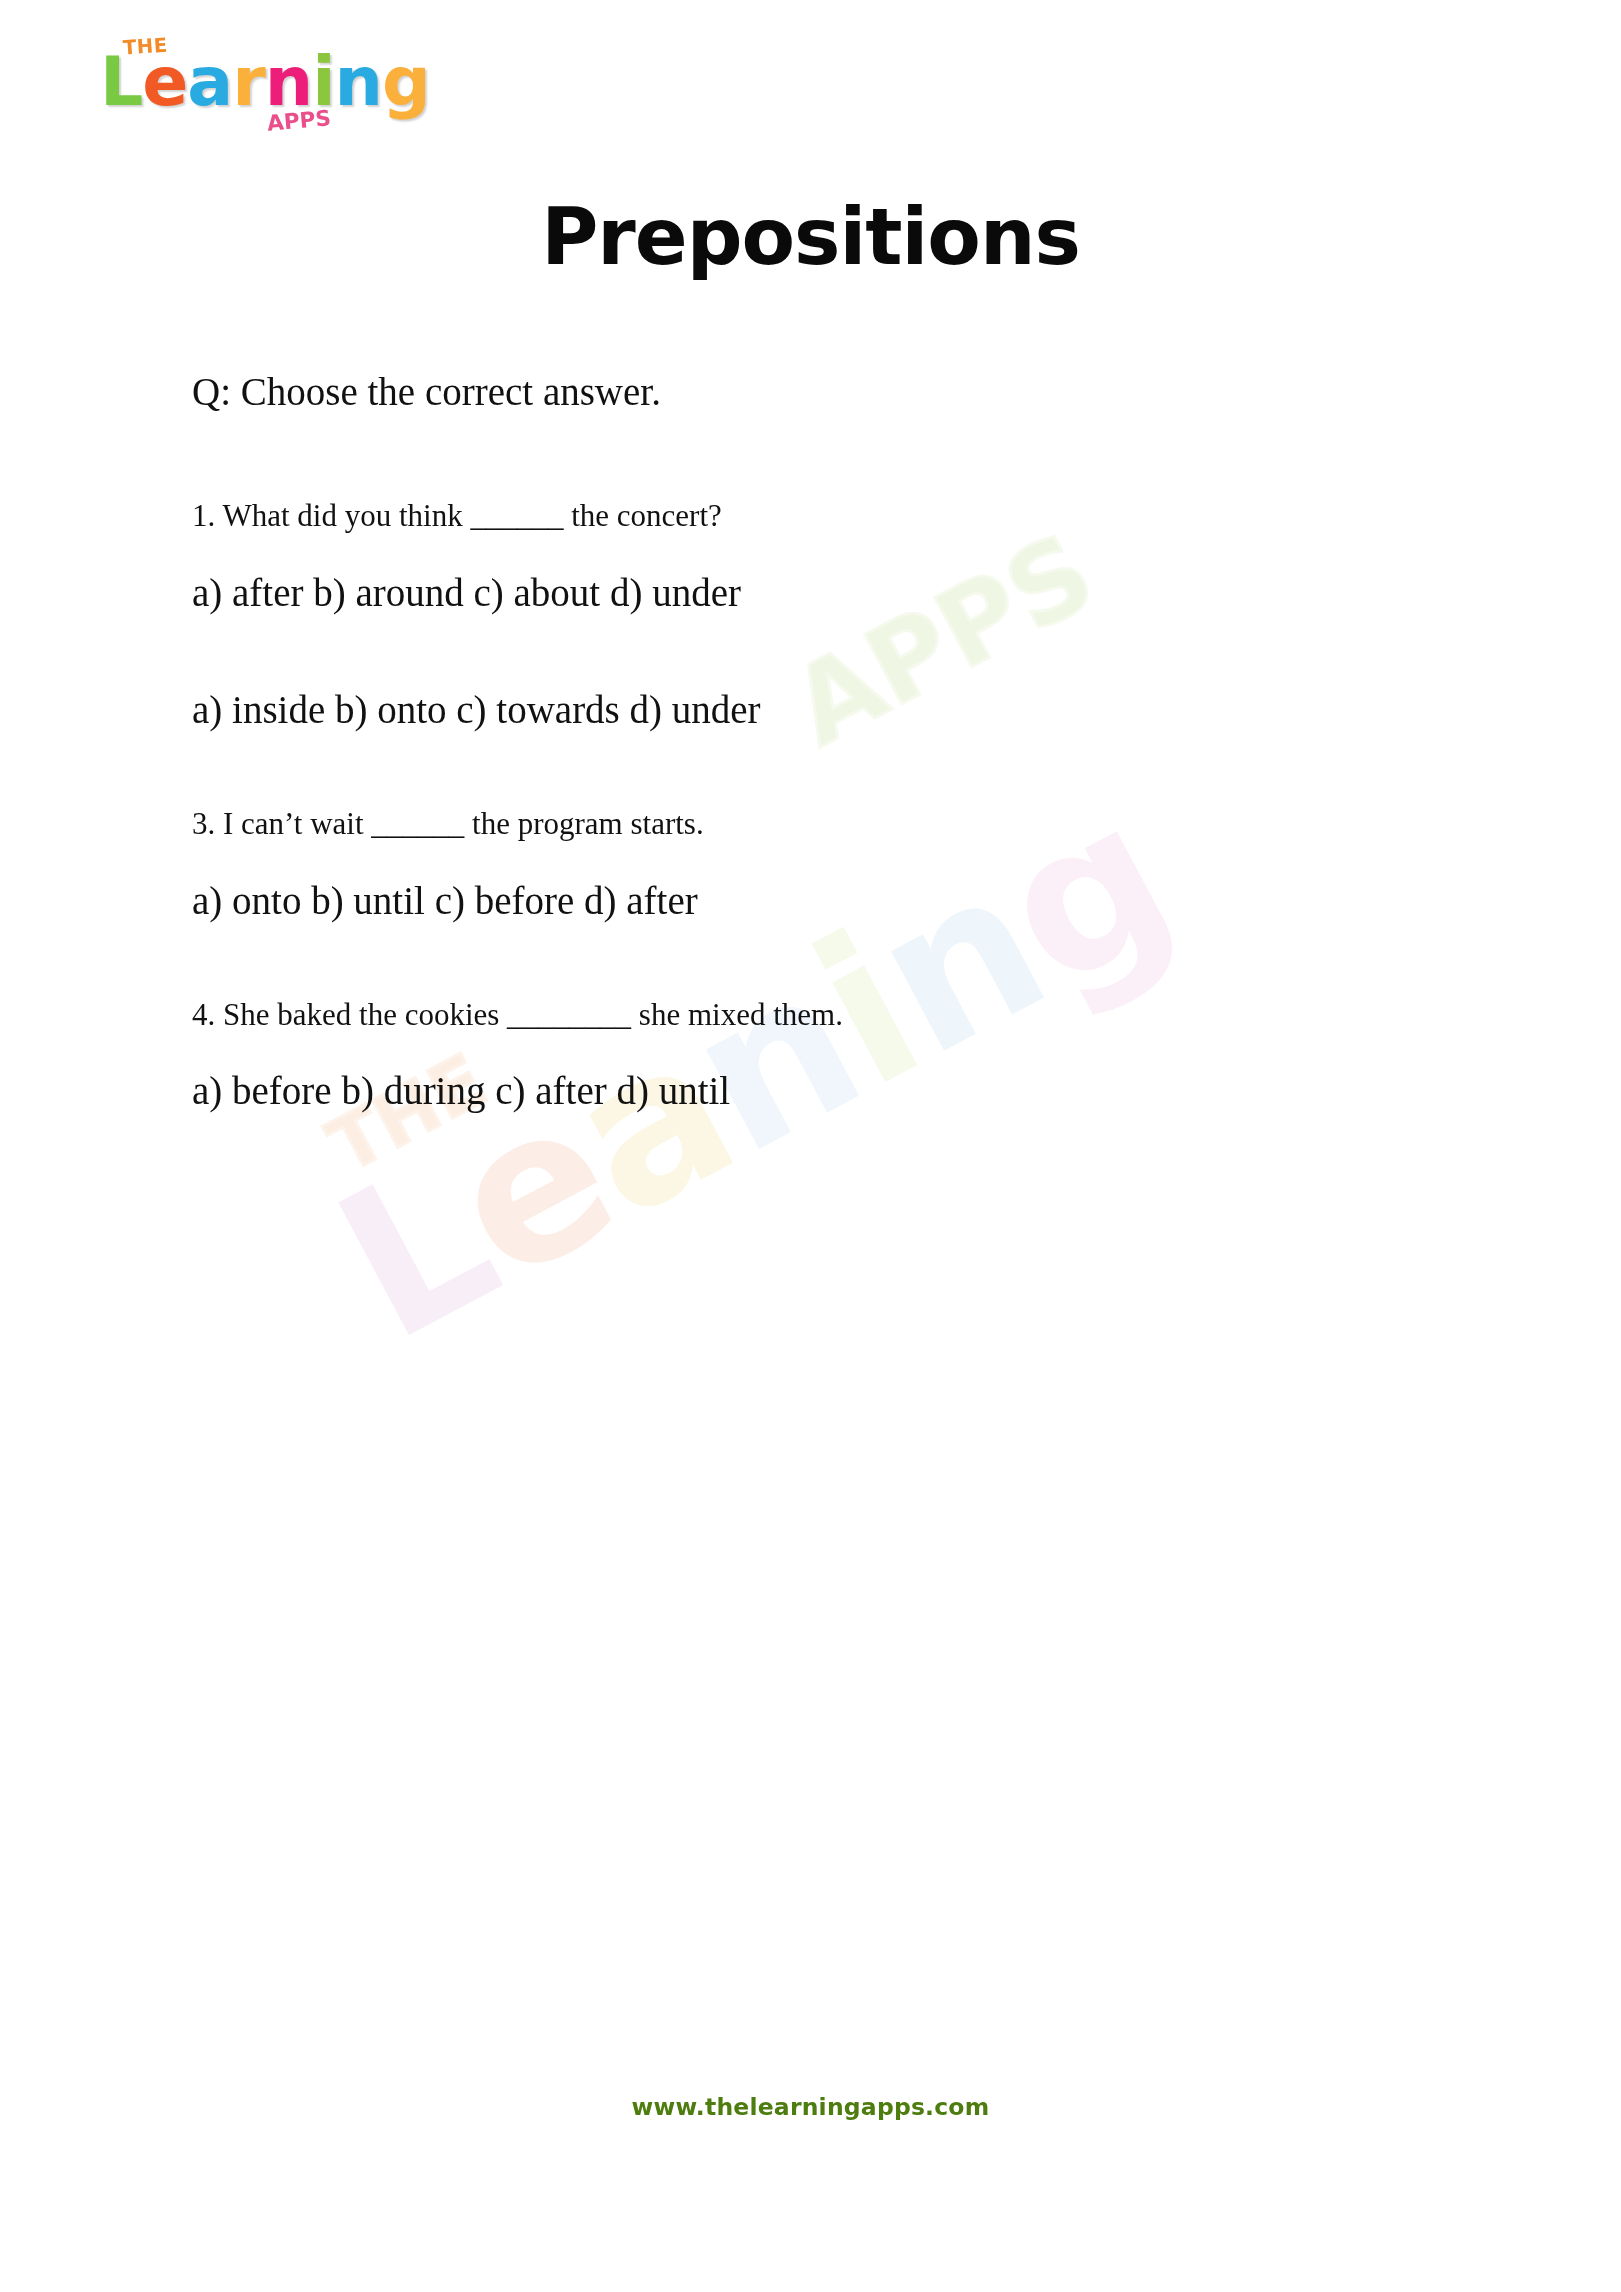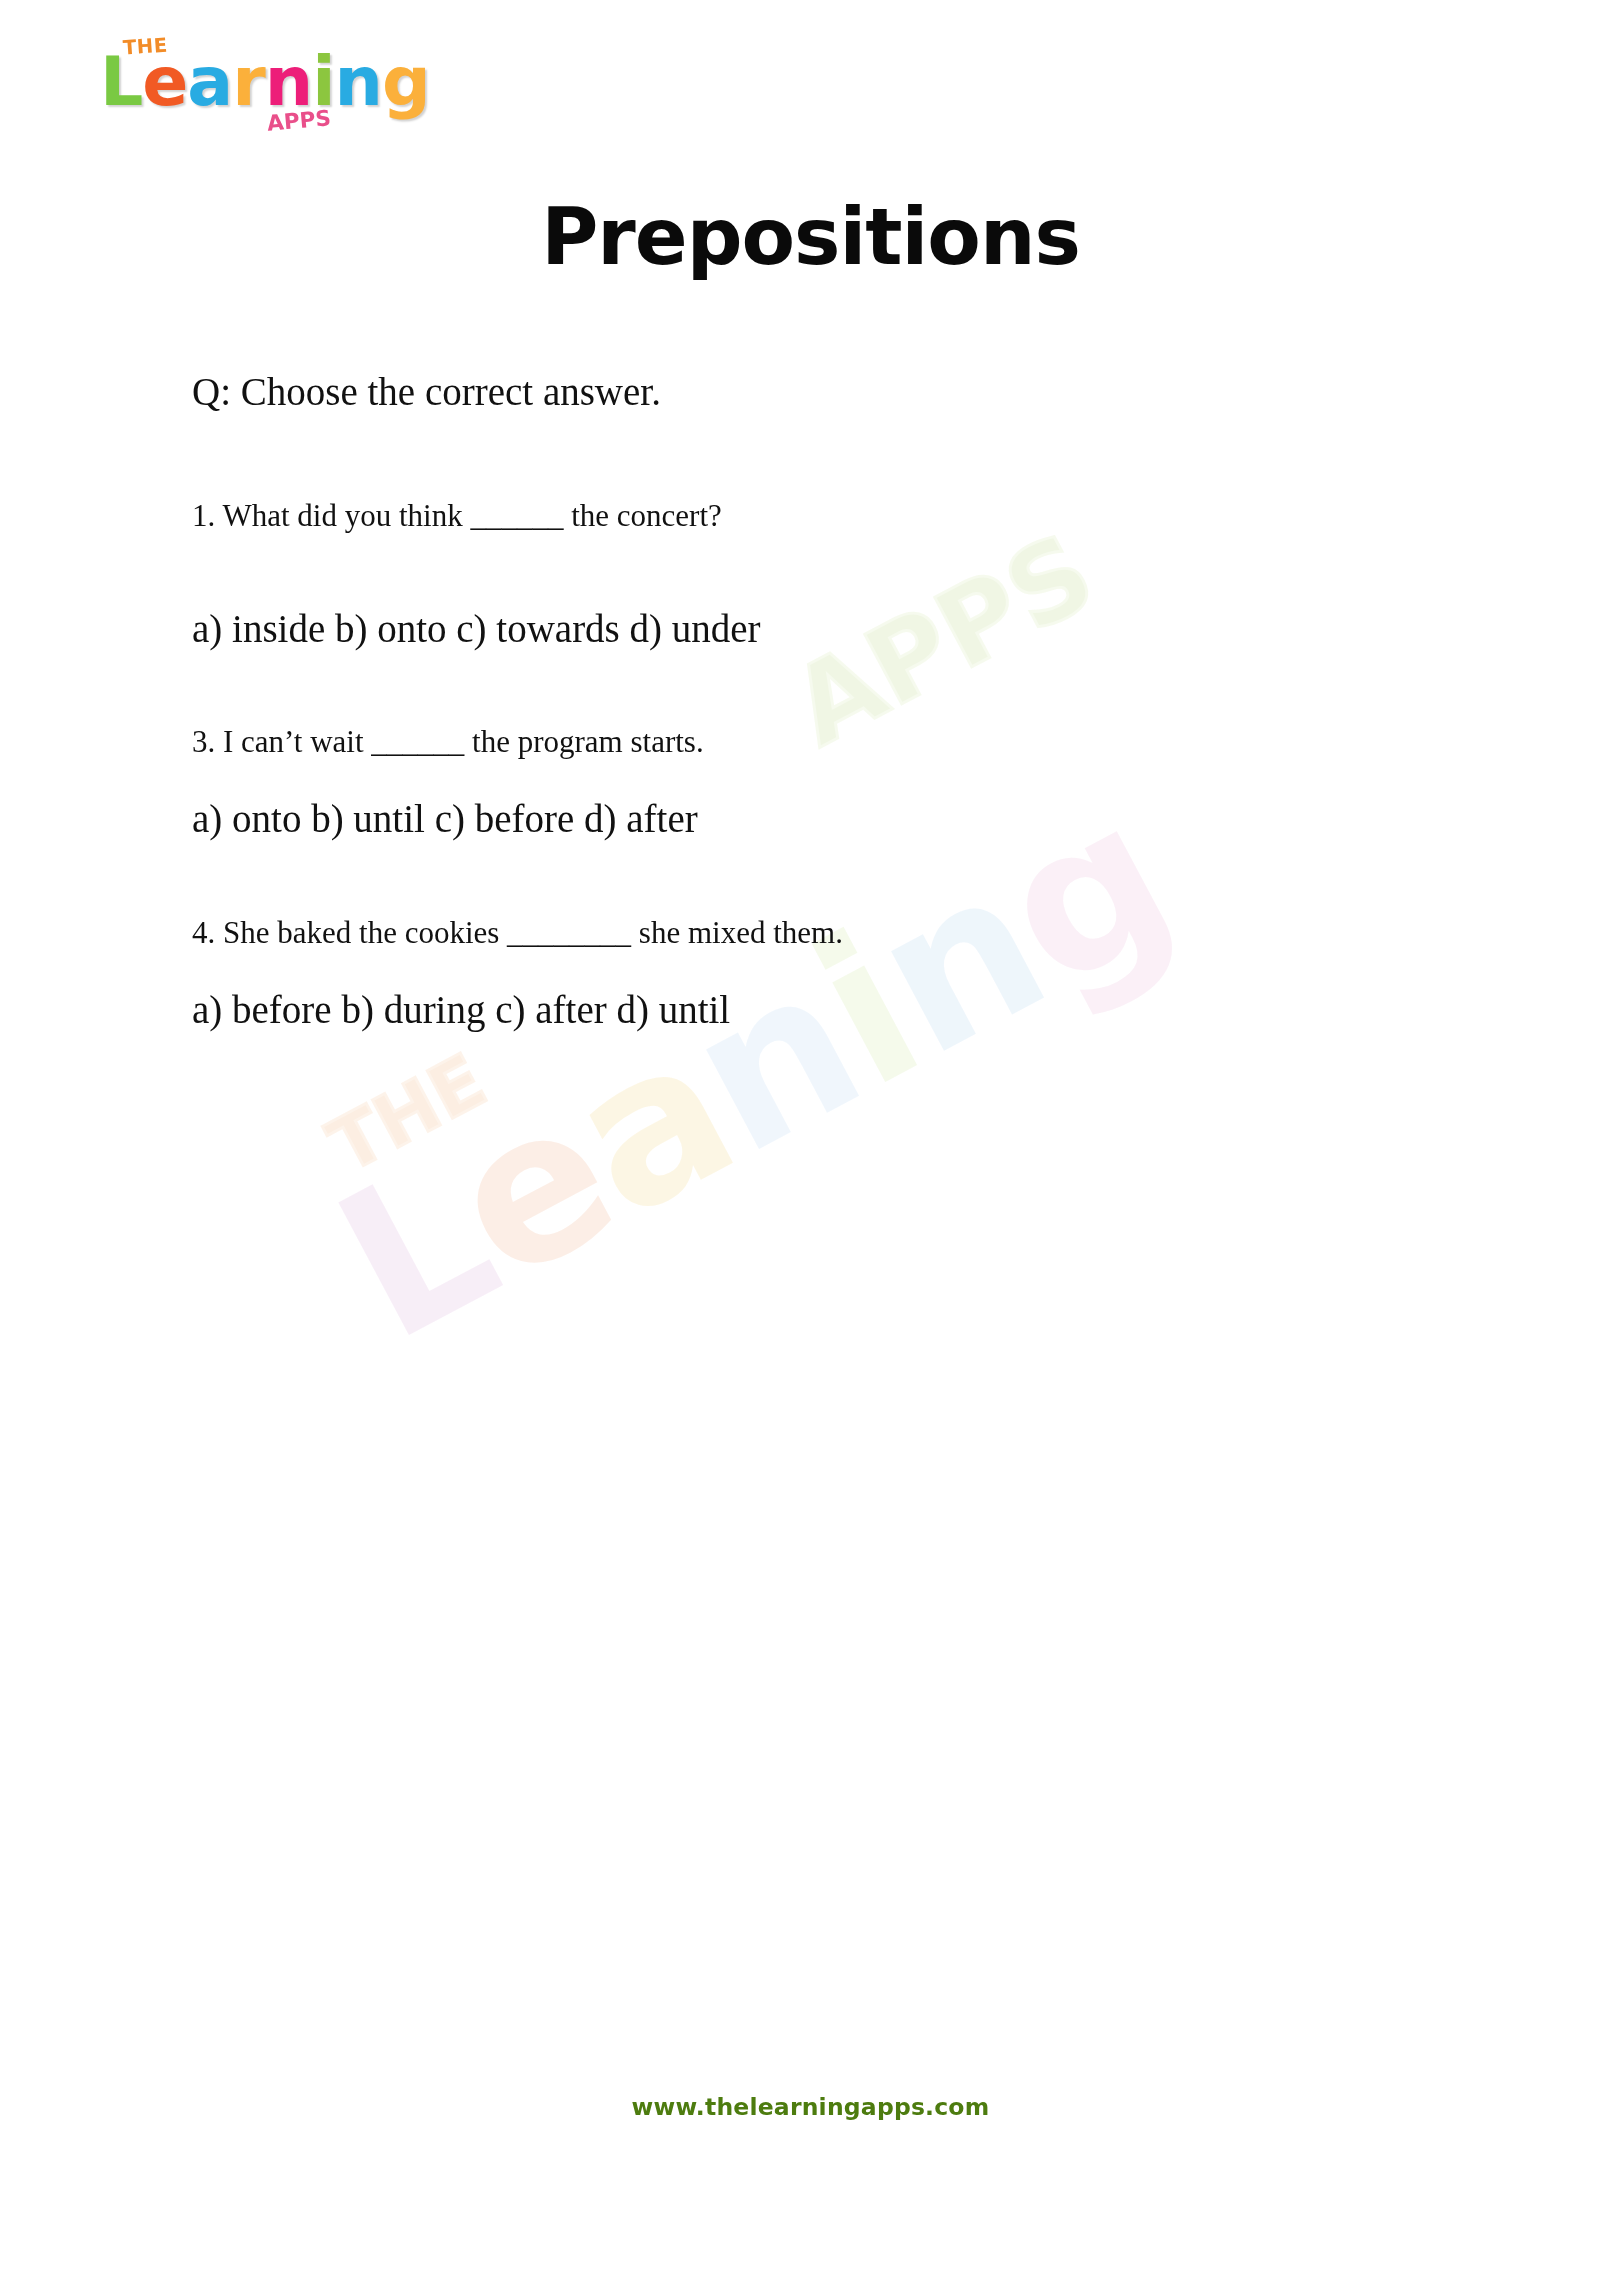--- a/index.html
+++ b/index.html
@@ -170,20 +170,21 @@
   <div class="logo-apps">APPS</div>
 </div>
 
 <div class="title">Prepositions</div>
 
 <div class="content">
   <div class="instruction">Q: Choose the correct answer.</div>
 
   <div class="q-block">
     <div class="q-text">1. What did you think ______ the concert?</div>
+    <div class="q-options">a) after b) around c) about d) under</div>
   </div>
 
   <div class="q-block">
     <div class="q-options">a) inside b) onto c) towards d) under</div>
   </div>
 
   <div class="q-block">
     <div class="q-text">3. I can’t wait ______ the program starts.</div>
     <div class="q-options">a) onto b) until c) before d) after</div>
   </div>

